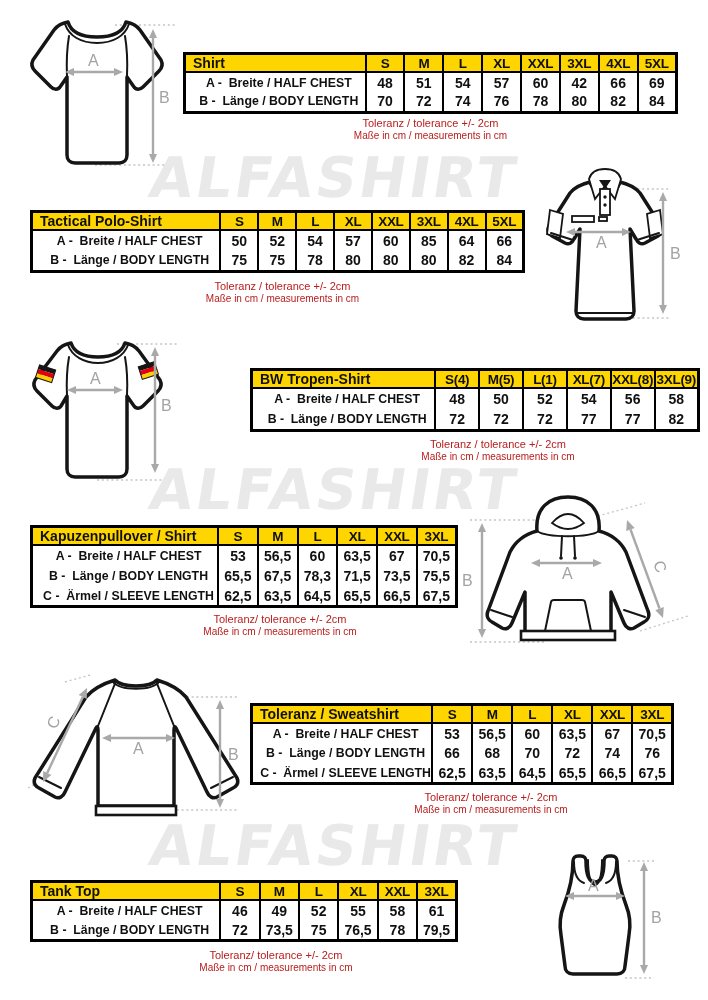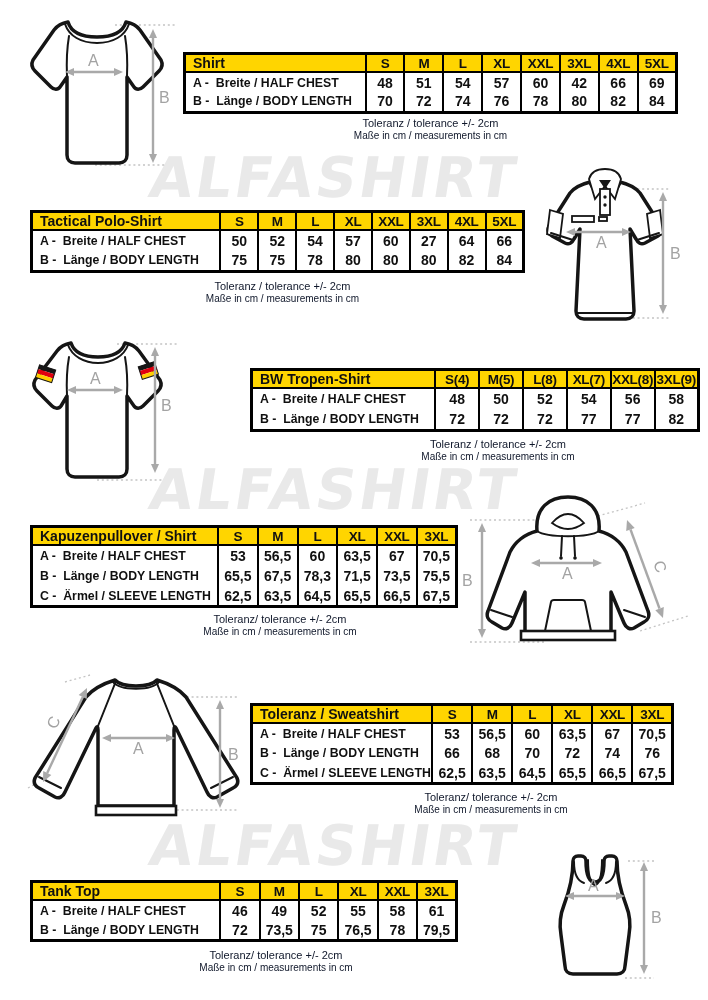--- a/index.html
+++ b/index.html
@@ -15,23 +15,23 @@
            border:3px solid var(--bdr,#000);background:#fff;}
   table.sz th,table.sz td{border-left:2px solid var(--bdr,#000);padding:0;overflow:hidden;
            white-space:nowrap;font-weight:bold;color:#101010;}
   table.sz tr>*:first-child{border-left:none;}
   table.sz thead tr{height:18px;}
   table.sz thead th{background:var(--yellow,#FFD500);border-bottom:2.5px solid var(--bdr,#000);
            font-size:13.5px;text-align:center;letter-spacing:-0.3px;}
   table.sz thead th.title{text-align:left;padding-left:7px;font-size:14px;letter-spacing:0;}
   table.sz tbody tr{height:20px;}
   table.sz tbody td{font-size:14px;text-align:center;}
-  table.sz tbody td.lbl{text-align:left;padding-left:7px;font-size:12.3px;}
+  table.sz tbody td.lbl{text-align:center;padding-left:7px;font-size:12.3px;}
   
-  .tol{position:absolute;z-index:2;text-align:center;color:#0f172a;}
+  .tol{position:absolute;z-index:2;text-align:center;color:#b91c1c;}
   .tol .l1{font-size:11px;line-height:13px;}
   .tol .l2{font-size:10px;line-height:11px;}
   
   svg.diag{position:absolute;z-index:1;overflow:visible;}
   .outline{fill:#fff;stroke:#151515;stroke-width:3.5;stroke-linejoin:round;stroke-linecap:round;}
   .thin{fill:none;stroke:#151515;stroke-width:2;stroke-linejoin:round;stroke-linecap:round;}
   .box{fill:#fff;stroke:#151515;stroke-width:1.8;}
   .band{fill:#fff;stroke:#151515;stroke-width:2.6;}
   .dark{fill:#161616;stroke:none;}
   .arrow{stroke:var(--arrow,#a9a9a9);stroke-width:2.4;fill:none;}
@@ -152,21 +152,21 @@
           </tr>
         </thead>
         <tbody>
           <tr>
             <td class="lbl">A - &nbsp;Breite / HALF CHEST</td>
             <td>50</td>
             <td>52</td>
             <td>54</td>
             <td>57</td>
             <td>60</td>
-            <td>27</td>
+            <td>85</td>
             <td>64</td>
             <td>66</td>
           </tr>
           <tr>
             <td class="lbl">B - &nbsp;Länge / BODY LENGTH</td>
             <td>75</td>
             <td>75</td>
             <td>78</td>
             <td>80</td>
             <td>80</td>
@@ -250,21 +250,21 @@
           <col style="width: 9.81667%;">
           <col style="width: 9.81667%;">
           <col style="width: 9.81667%;">
           <col style="width: 9.81667%;">
         </colgroup>
         <thead>
           <tr>
             <th class="title">BW Tropen-Shirt</th>
             <th>S(4)</th>
             <th>M(5)</th>
-            <th>L(8)</th>
+            <th>L(1)</th>
             <th>XL(7)</th>
             <th>XXL(8)</th>
             <th>3XL(9)</th>
           </tr>
         </thead>
         <tbody>
           <tr>
             <td class="lbl">A - &nbsp;Breite / HALF CHEST</td>
             <td>48</td>
             <td>50</td>

